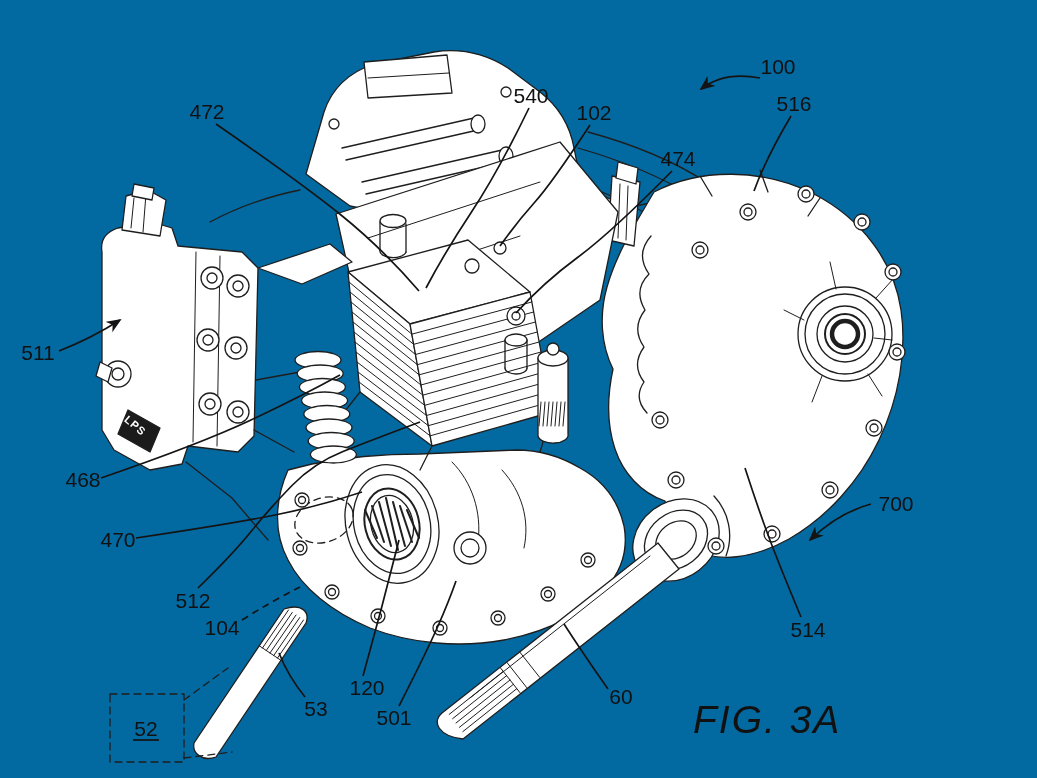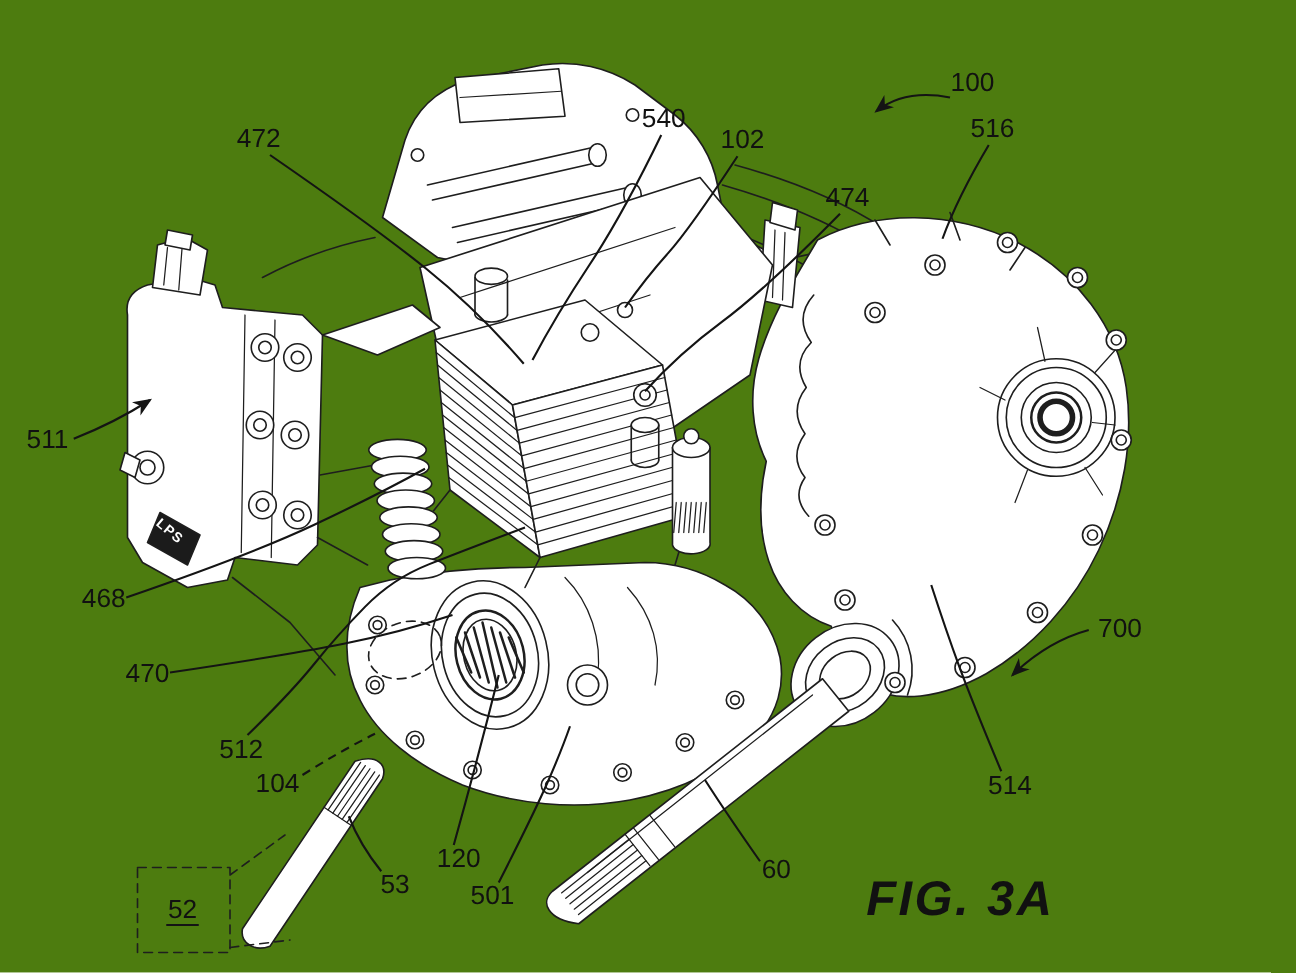--- a/index.html
+++ b/index.html
@@ -1,28 +1,28 @@
 <!DOCTYPE html>
 <html><head>
 <meta charset="utf-8">
 <style>
   html,body{margin:0;padding:0;background:#ffffff;}
   .stage{
-    position:relative;width:1037px;height:778px;background:#4d7c0f;
+    position:relative;width:1037px;height:778px;background:#0369a1;
     overflow:hidden;font-family:"Liberation Sans",sans-serif;
   }
   .stage svg{position:absolute;left:0;top:0;}
   #art{stroke:#1e1e1e;fill:none;stroke-width:1.3;stroke-linejoin:round;stroke-linecap:round;}
   #art .thin{stroke-width:1;}
   .dash{stroke-dasharray:7 5;}
   .leader{fill:none;stroke:#141414;stroke-width:1.7;}
   .ref{fill:#111;font-family:"Liberation Sans",sans-serif;font-size:21px;}
   .caption{
     position:absolute;left:693px;top:698px;width:200px;
-    font-size:39px;font-weight:bold;font-style:italic;letter-spacing:2px;color:#111;
+    font-size:39px;font-weight:normal;font-style:italic;letter-spacing:2px;color:#111;
   }
   .lps{
     position:absolute;left:130px;top:413px;color:#fff;font-size:11px;font-weight:bold;
     letter-spacing:1px;transform:rotate(40deg);transform-origin:left top;
   }
 </style>
 </head>
 <body>
 
 <div class="stage">

